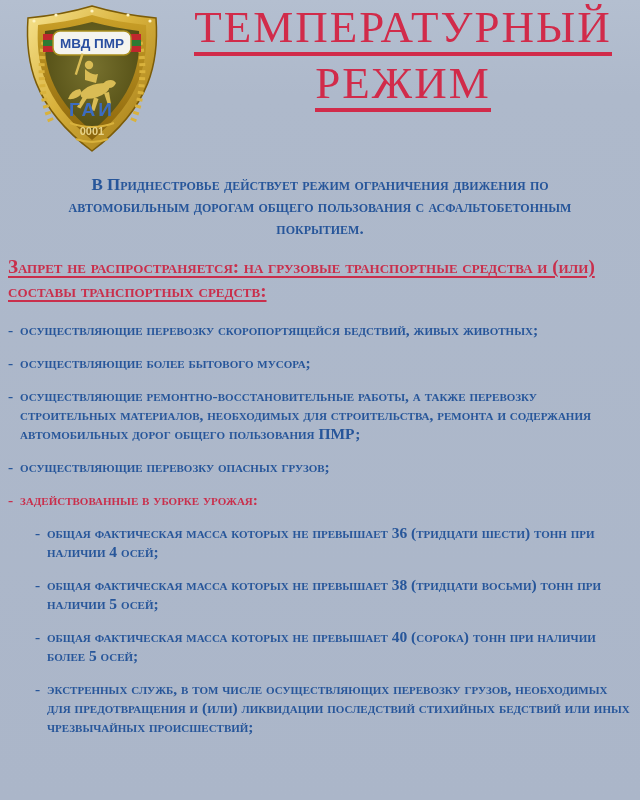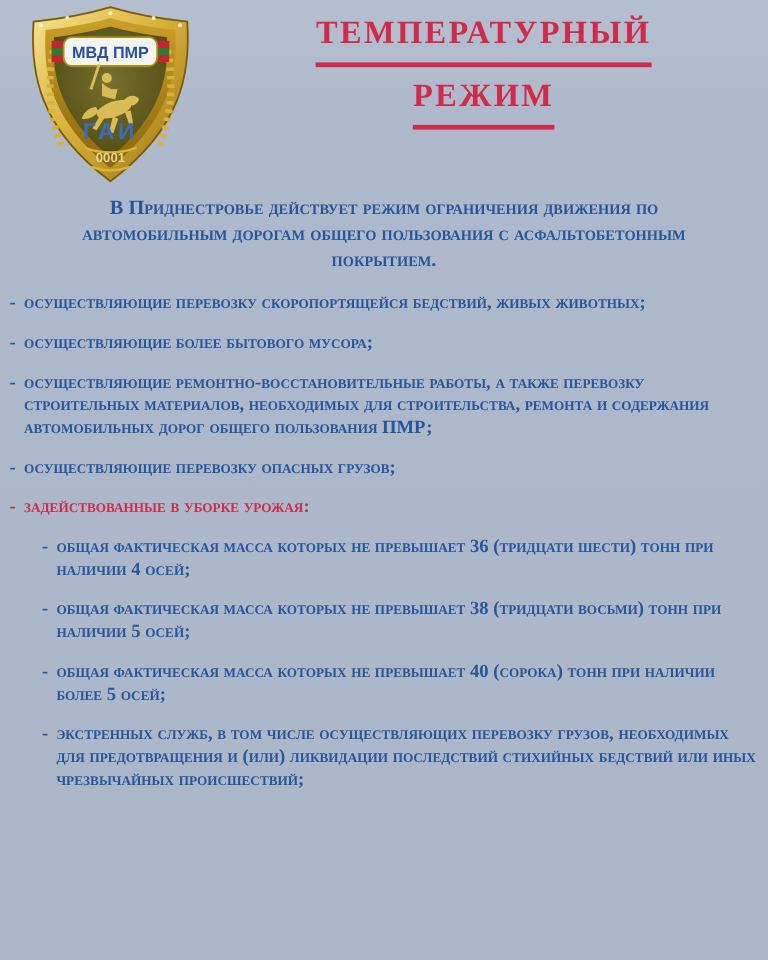--- a/index.html
+++ b/index.html
@@ -27,30 +27,30 @@
     color: #2b5cb8;
     font-weight: bold;
     font-size: 25px;
     letter-spacing: 1px;
     margin-bottom: 6px;
   }
   .main-title { line-height: 47px; }
   .title-line {
     display: inline-block;
     color: #d12b4a;
-    font-weight: bold;
-    font-size: 27px;
+    font-weight: normal;
+    font-size: 45px;
     letter-spacing: 2px;
     border-bottom: 4px solid #d12b4a;
     padding-bottom: 1px;
   }
 
   
   .intro {
-    margin: 10px 42px 0 42px;
+    margin: 22px 42px 0 42px;
     text-align: center;
     color: #27569a;
     font-weight: bold;
     font-size: 17px;
     font-variant: small-caps;
     line-height: 22px;
   }
   .restriction {
     margin: 13px 14px 0 14px;
     text-align: center;
@@ -192,20 +192,21 @@
       </div>
     </div>
   </div>
 
   <div class="intro">В Приднестровье действует режим ограничения движения по автомобильным дорогам общего пользования с асфальтобетонным покрытием.</div>
 
   <div class="restriction">
   </div>
 
   <div class="exemptions">
+    <div class="exemptions-heading">Запрет не распространяется: на грузовые транспортные средства и (или) составы транспортных средств:</div>
 
     <div class="item">
       <span class="marker">-</span>
       <span class="item-text">осуществляющие перевозку скоропортящейся бедствий, живых животных;</span>
     </div>
     <div class="item">
       <span class="marker">-</span>
       <span class="item-text">осуществляющие более бытового мусора;</span>
     </div>
     <div class="item">

